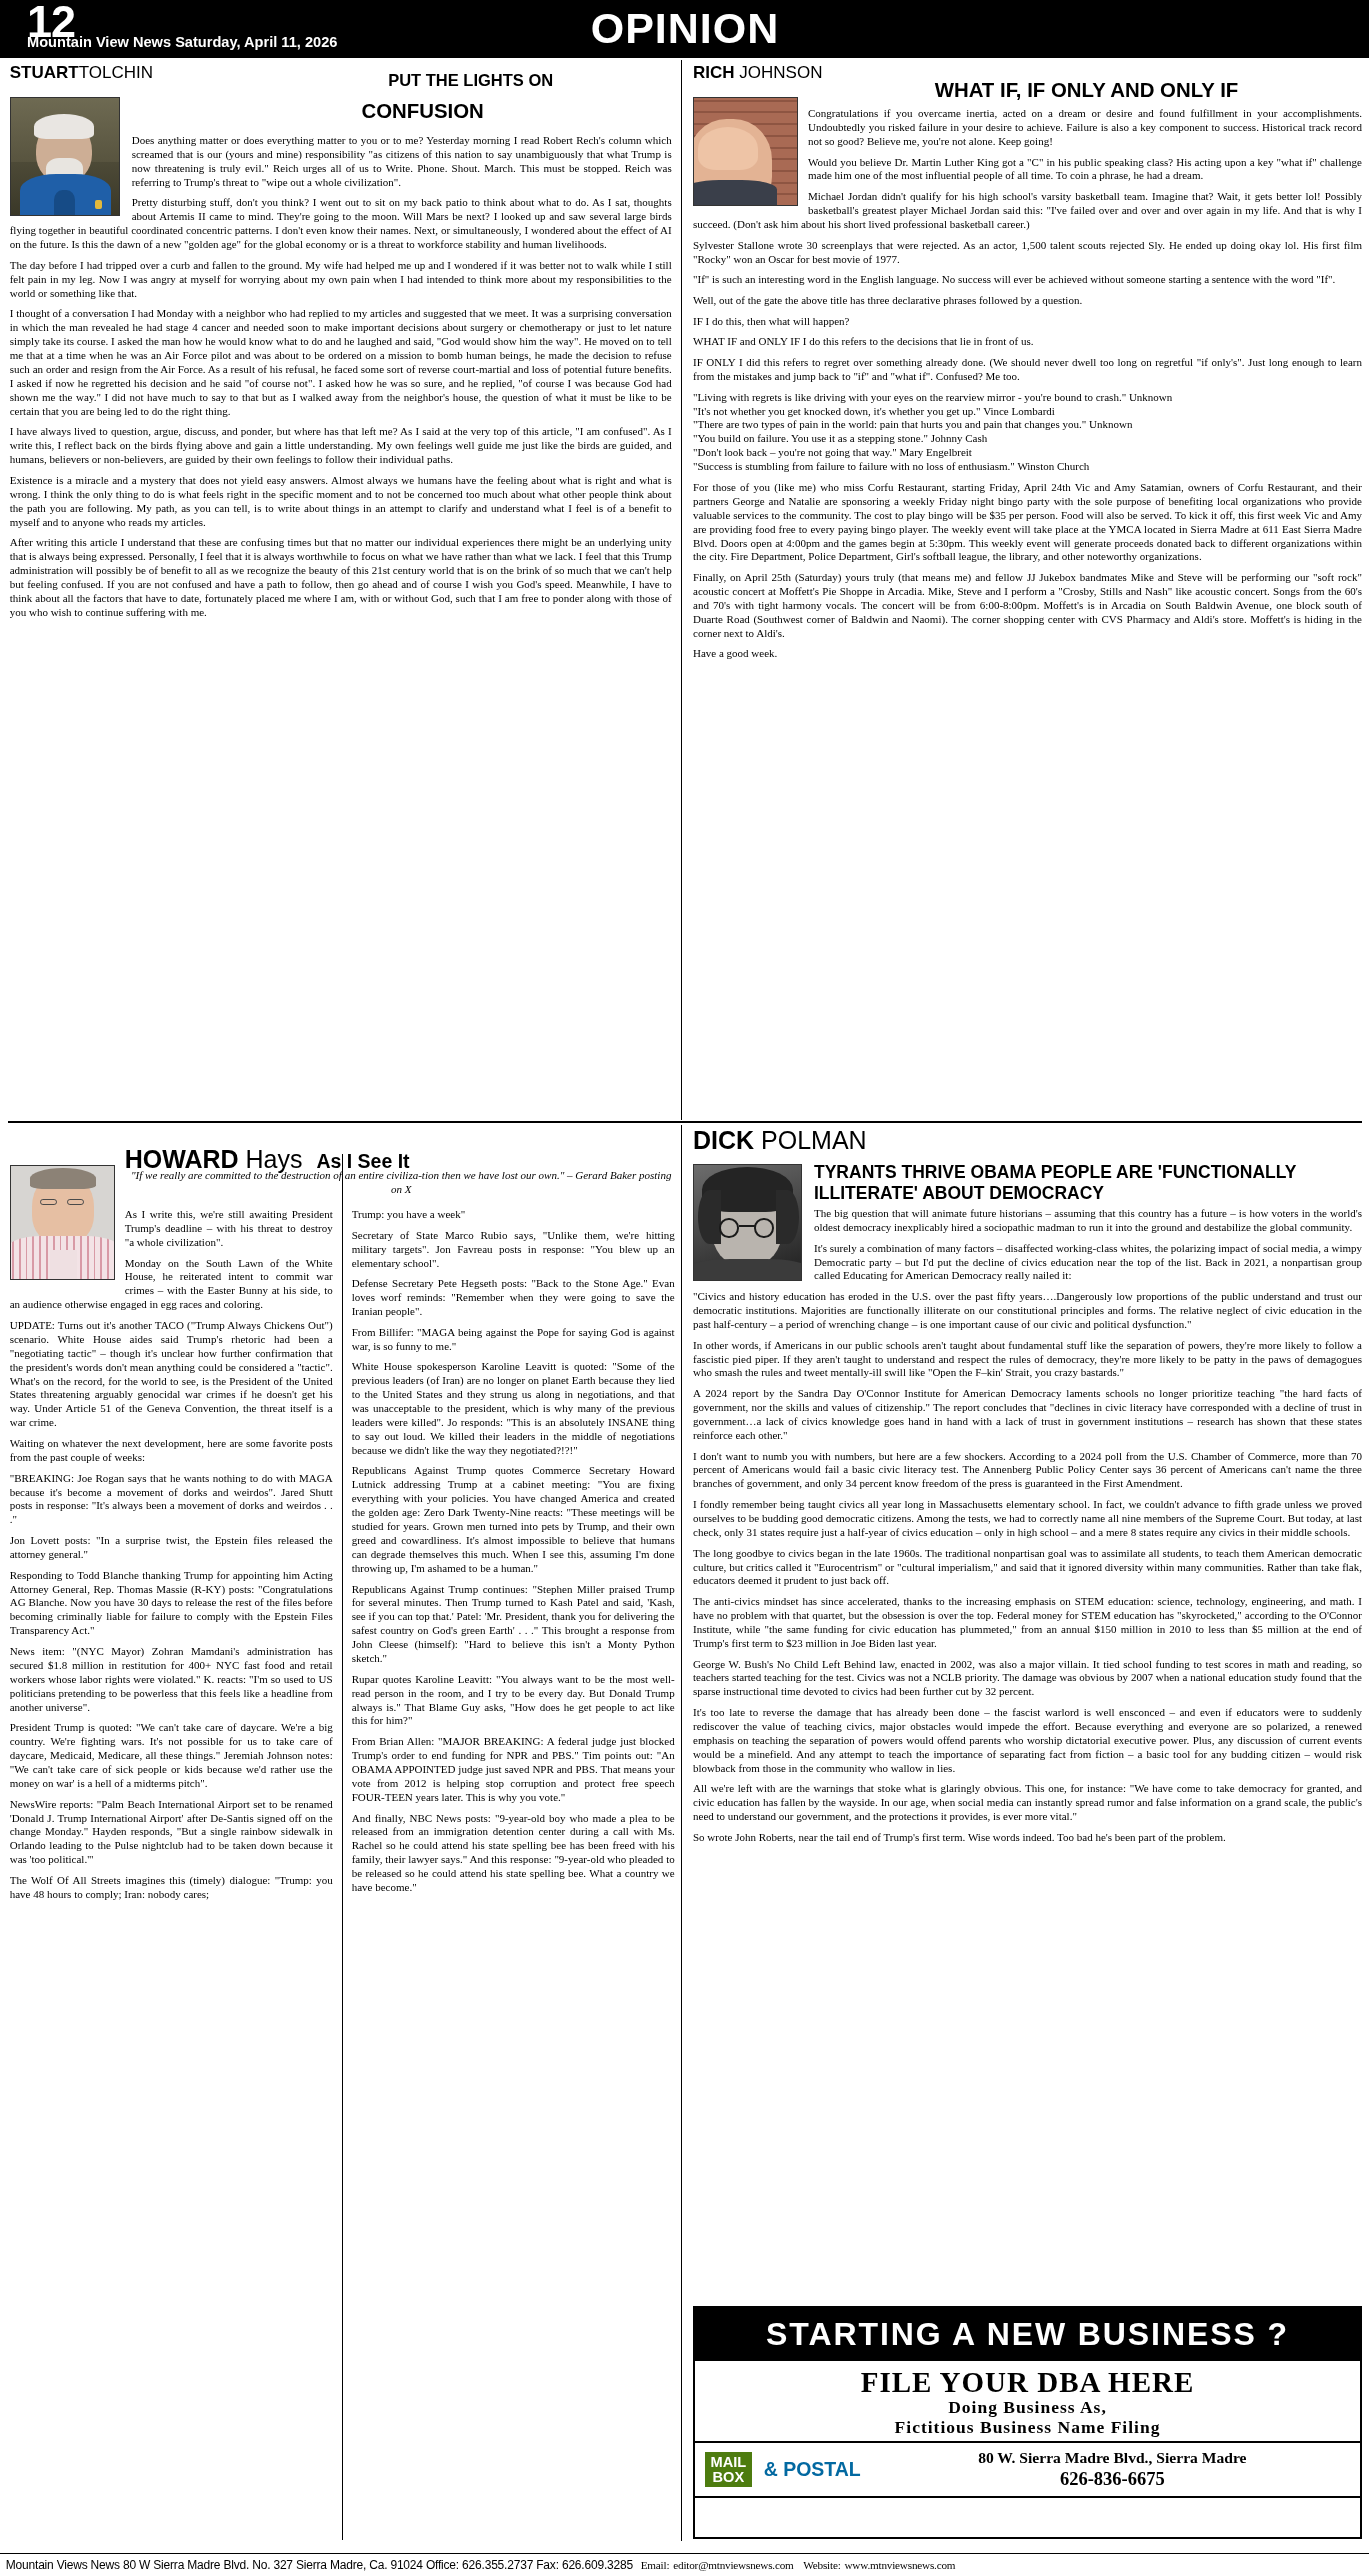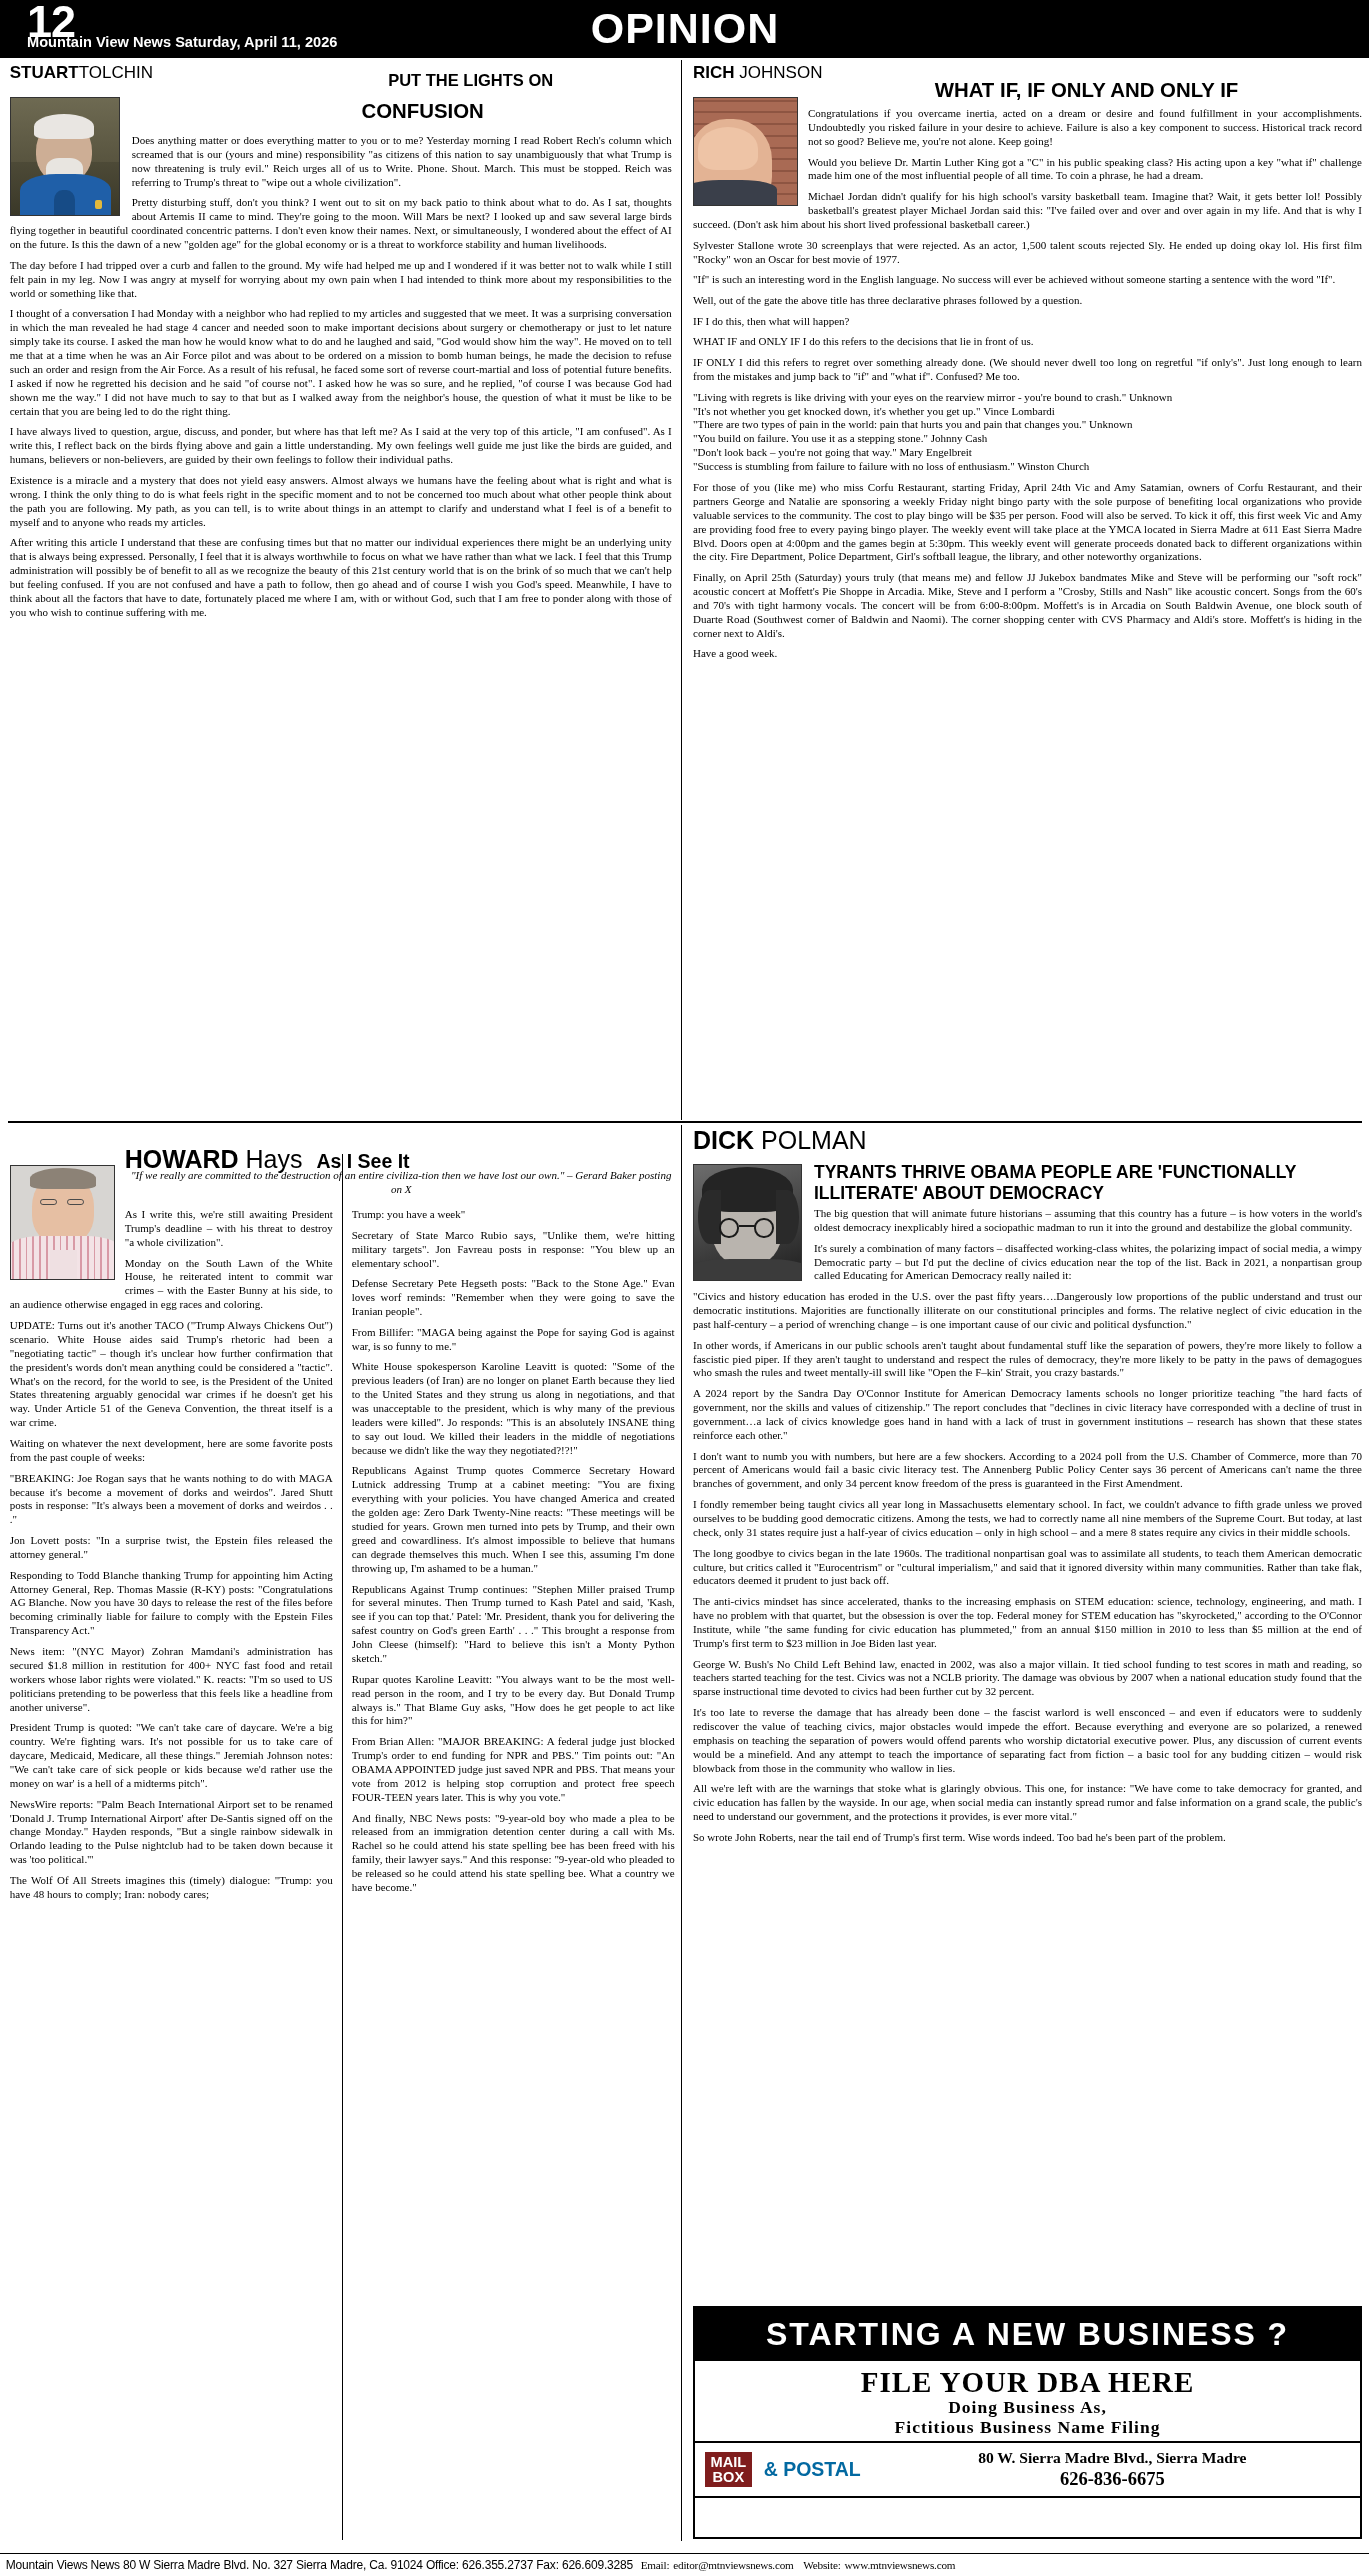--- a/index.html
+++ b/index.html
@@ -84,21 +84,21 @@
   .ad-band {
     background:#000; color:#fff; text-align:center;
     font-family:"Liberation Sans", sans-serif;
     font-weight:bold; letter-spacing:1.9px;
   }
   .ad-dba {
     font-family:"Liberation Serif", serif; font-weight:bold;
     text-align:center; letter-spacing:1px;
   }
   .mailbox-logo {
-    background:#7f1d1d; color:#fff;
+    background:#4d7c0f; color:#fff;
     font-family:"Liberation Sans", sans-serif; font-weight:bold;
     font-size:14.6px; line-height:1.0; text-align:center;
     padding:2.9px 5.8px;
   }
   .red-txt { color:#0369a1; font-family:"Liberation Sans", sans-serif; font-weight:bold; }
 
   
   .footer-bar {
     position:absolute; left:0; bottom:0; width:1370px; height:23px;
     border-top:1.9px solid #000;

